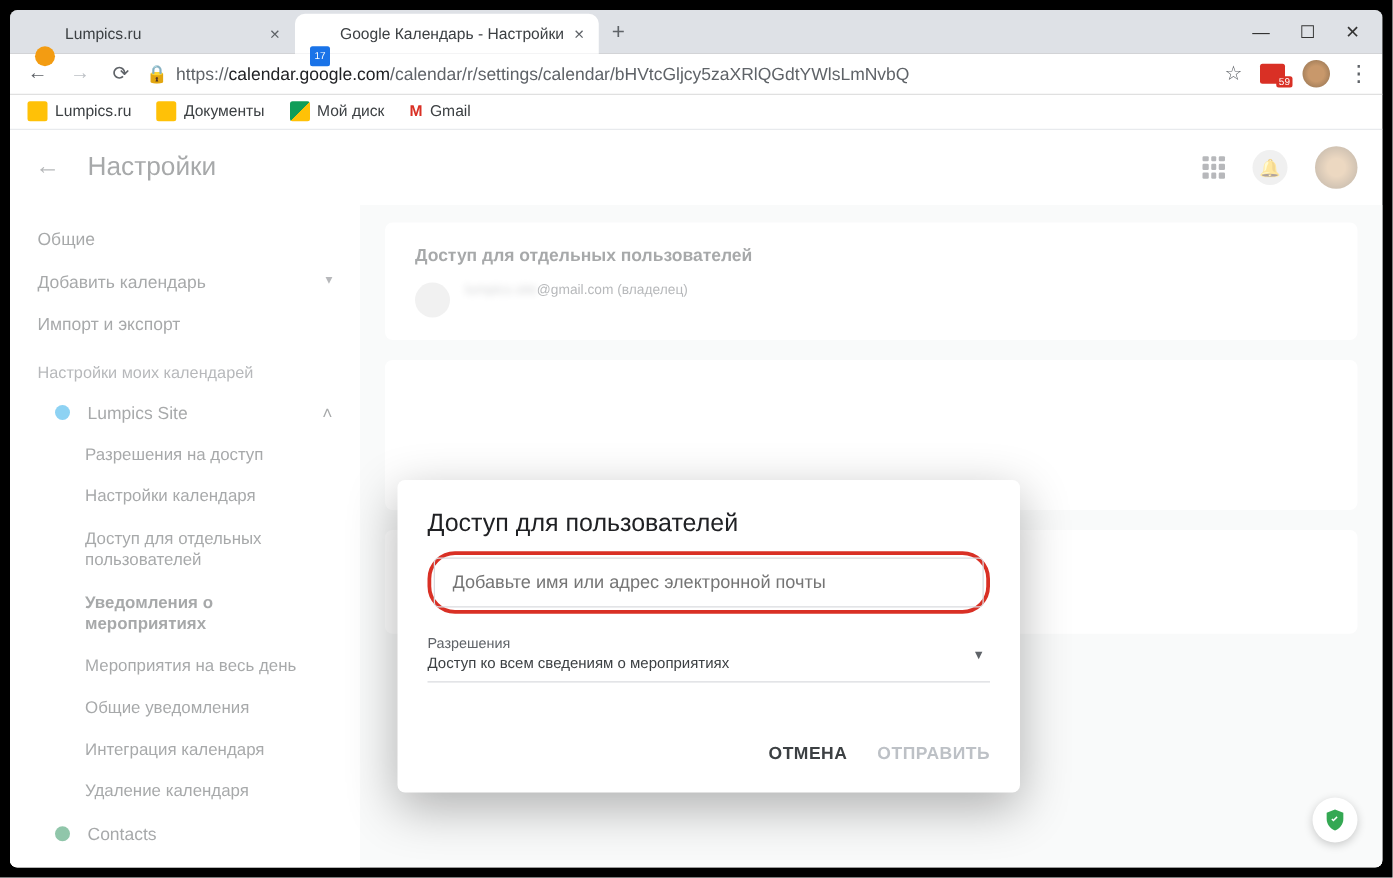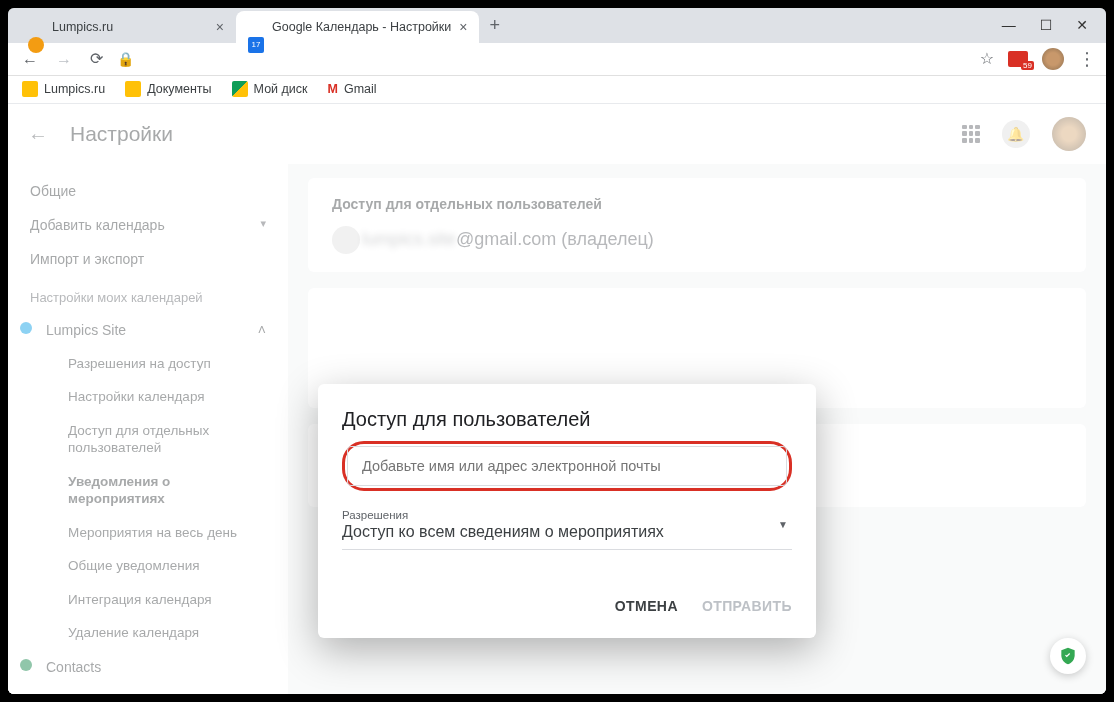--- a/index.html
+++ b/index.html
@@ -46,43 +46,43 @@
 .apps-grid { width: 18px; height: 18px; display: grid; grid-template: repeat(3,1fr)/repeat(3,1fr); gap: 2px; }
 .apps-grid i { background: #5f6368; border-radius: 1px; }
 .bell { width: 28px; height: 28px; border-radius: 50%; background: #ddd; display: flex; align-items: center; justify-content: center; color: #888; font-size: 14px; }
 .avatar-lg { width: 34px; height: 34px; border-radius: 50%; background: radial-gradient(circle, #d4a876 30%, #6d5840 100%); }
 
 .app-body { display: flex; height: calc(100% - 60px); background: #f1f3f4; }
 .sidebar { width: 280px; background: #fff; padding: 10px 0; overflow-y: auto; }
 .sb-item { padding: 9px 22px; font-size: 14px; color: #3c4043; cursor: pointer; display: flex; align-items: flex-start; }
 .sb-item .chev { margin-left: auto; color: #5f6368; font-size: 11px; }
 .sb-section { padding: 14px 22px 8px; font-size: 13px; color: #5f6368; }
-.sb-cal { padding: 9px 22px 9px 12px; display: flex; gap: 14px; font-size: 14px; color: #3c4043; cursor: pointer; }
+.sb-cal { padding: 9px 22px 9px 36px; display: flex; align-items: center; gap: 14px; font-size: 14px; color: #3c4043; cursor: pointer; }
 .sb-cal .dot { width: 12px; height: 12px; border-radius: 50%; flex-shrink: 0; }
 .sb-sub { padding: 8px 22px 8px 60px; font-size: 13.5px; color: #3c4043; cursor: pointer; line-height: 1.3; }
 .sb-sub.bold { font-weight: 700; }
 
 .main { flex: 1; padding: 14px 20px; overflow-y: auto; }
 .card { background: #fff; border-radius: 6px; padding: 18px 24px; margin-bottom: 16px; color: #3c4043; }
 .card .ct { font-size: 14px; font-weight: 600; margin-bottom: 14px; }
-.owner { display: flex; align-items: center; gap: 2px; font-size: 18px; color: #5f6368; }
+.owner { display: flex; align-items: flex-start; gap: 12px; font-size: 11px; color: #5f6368; }
 .owner .av { width: 28px; height: 28px; border-radius: 50%; background: #e0e0e0; }
 .owner .em { filter: blur(3px); opacity: .6; }
 .card.pad { height: 120px; }
 .addnotif { font-size: 13px; font-weight: 600; color: #5f6368; letter-spacing: .3px; margin-top: 16px; cursor: pointer; }
 
 
 .dialog { position: absolute; top: 280px; left: 310px; width: 498px; background: #fff; border-radius: 6px; box-shadow: 0 12px 40px rgba(0,0,0,.3); padding: 24px; z-index: 10; }
 .dialog h2 { font-size: 20px; font-weight: 500; color: #202124; margin-bottom: 10px; }
 .input-wrap { border: 3px solid #d93025; border-radius: 22px; padding: 2px; margin-bottom: 14px; }
 .input-inner { border: 1px solid #dadce0; border-radius: 4px; padding: 10px 14px; }
 .input-inner input { border: none; outline: none; width: 100%; font-size: 14.5px; color: #5f6368; background: transparent; }
 .perm { border-bottom: 1px solid #dadce0; padding: 4px 0 8px; position: relative; }
 .perm label { font-size: 11.5px; color: #5f6368; display: block; }
-.perm .val { font-size: 16px; color: #3c4043; margin-top: 2px; }
+.perm .val { font-size: 12px; color: #3c4043; margin-top: 2px; }
 .perm .dd { position: absolute; right: 4px; top: 14px; color: #5f6368; font-size: 10px; }
 .dlg-actions { display: flex; justify-content: flex-end; gap: 24px; margin-top: 48px; }
 .dlg-btn { font-size: 14px; font-weight: 600; letter-spacing: .4px; cursor: pointer; background: none; border: none; }
 .dlg-btn.cancel { color: #3c4043; }
 .dlg-btn.send { color: #bdc1c6; cursor: default; }
 
 .shield { position: absolute; bottom: 20px; right: 20px; width: 36px; height: 36px; border-radius: 50%; background: #fff; box-shadow: 0 2px 8px rgba(0,0,0,.2); display: flex; align-items: center; justify-content: center; z-index: 5; }
 .shield svg { width: 20px; height: 20px; }
 </style>
 </head>
@@ -108,20 +108,21 @@
       <span>✕</span>
     </div>
   </div>
 
   <div class="addrbar">
     <span class="navbtn">←</span>
     <span class="navbtn disabled">→</span>
     <span class="navbtn">⟳</span>
     <div class="url">
       <span class="lock">🔒</span>
+      <span><span>https://</span><span class="host">calendar.google.com</span><span>/calendar/r/settings/calendar/bHVtcGljcy5zaXRlQGdtYWlsLmNvbQ</span></span>
     </div>
     <div class="ext">
       <span class="star">☆</span>
       <span class="gmailico"></span>
       <span class="avatar-sm"></span>
       <span class="dots">⋮</span>
     </div>
   </div>
 
   <div class="bookmarks">

